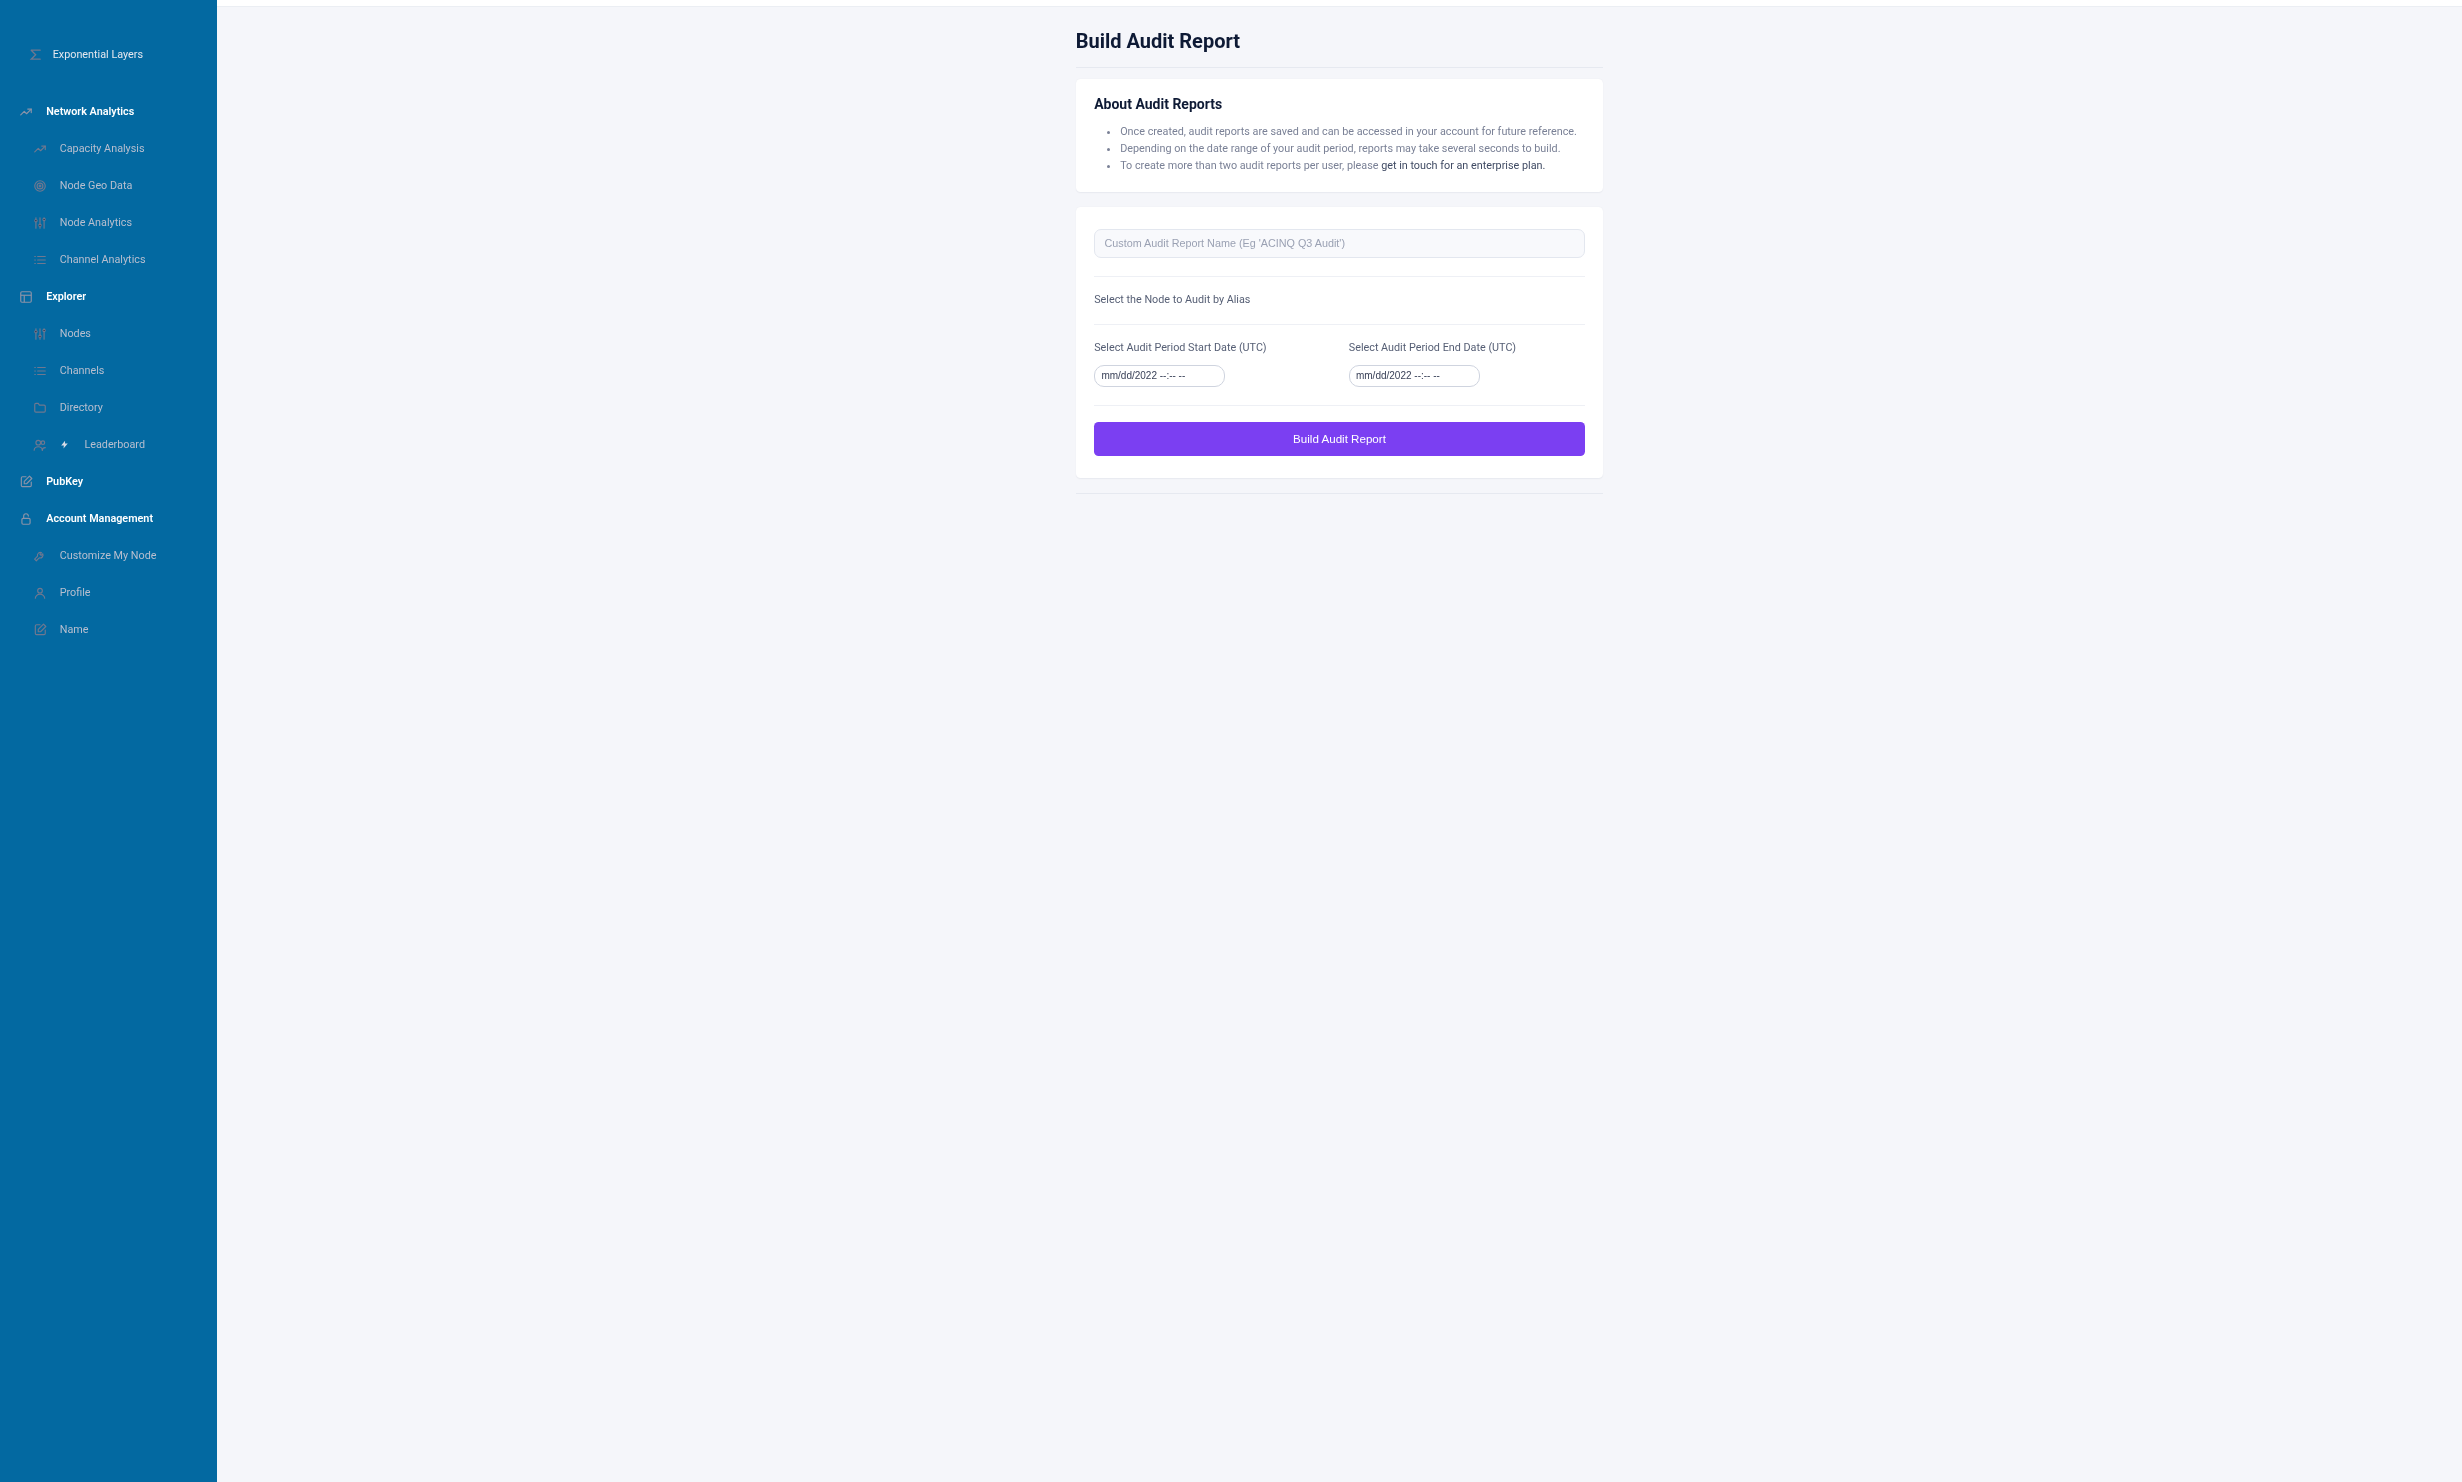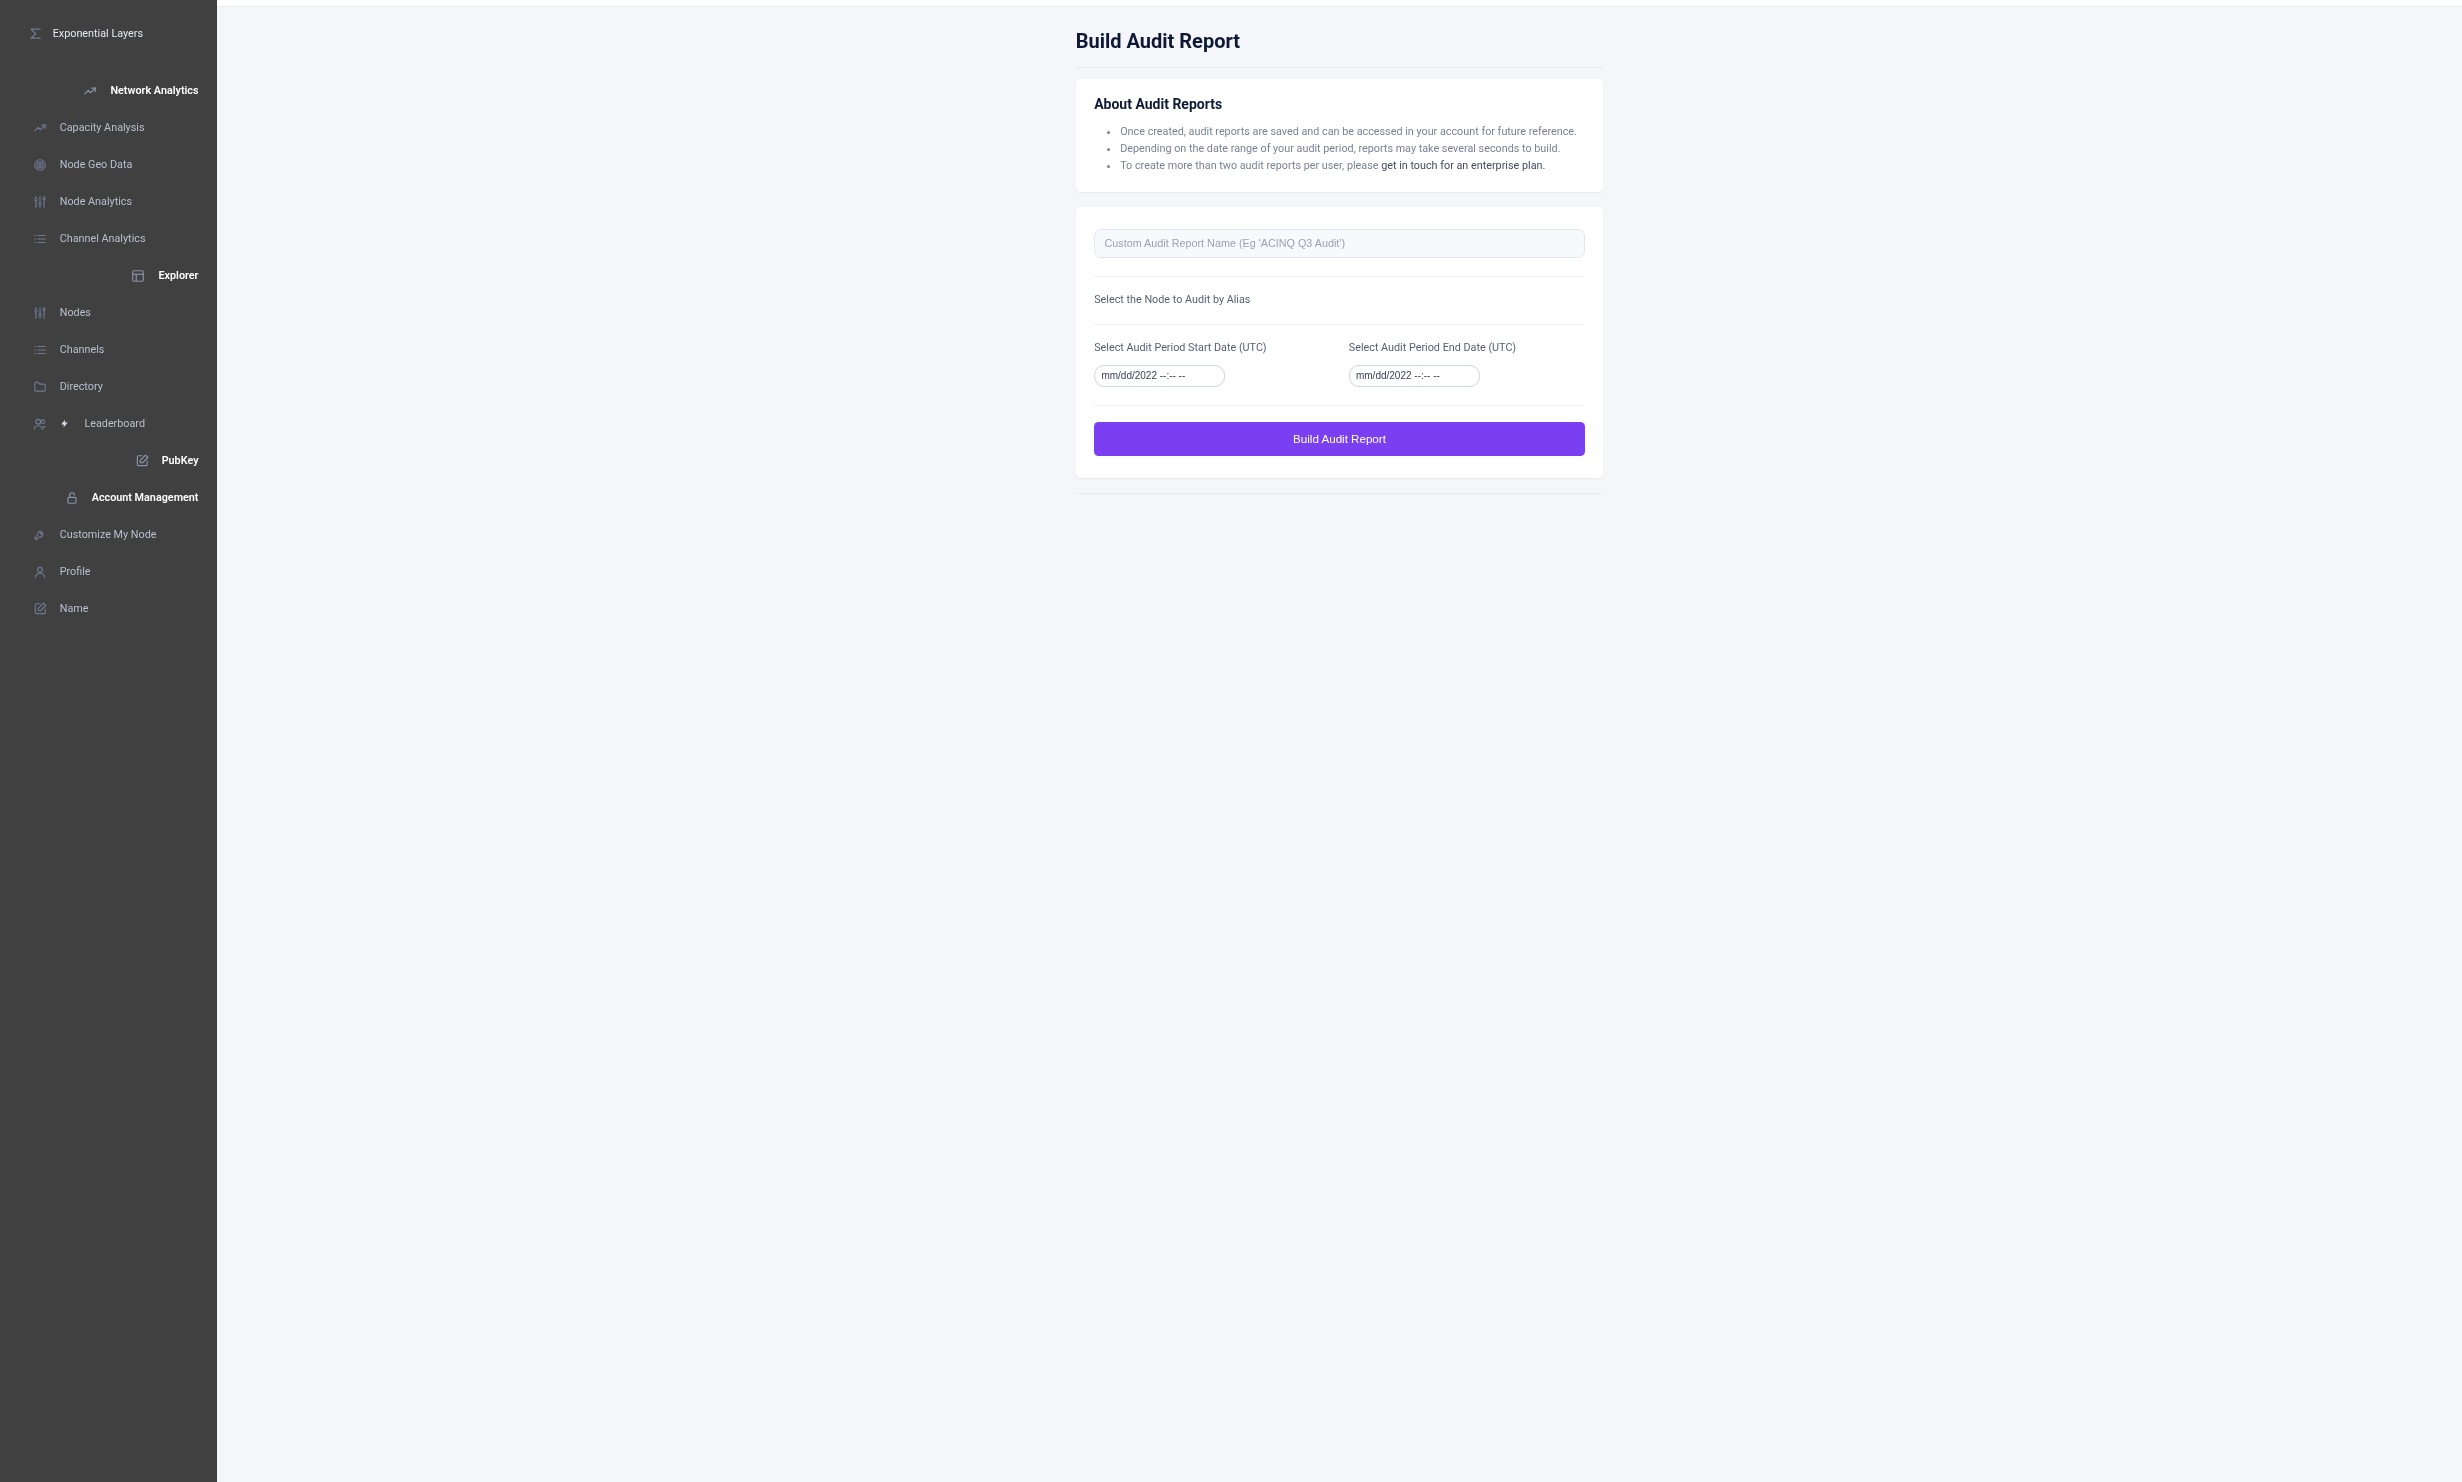--- a/index.html
+++ b/index.html
@@ -7,23 +7,23 @@
     font-family: -apple-system, BlinkMacSystemFont, "Segoe UI", Roboto, "Helvetica Neue", Arial, sans-serif;
     background: #f5f6fa;
     color: #1a2138;
     display: flex;
     min-height: 100vh;
   }
   
   .sidebar {
     width: 217px;
     min-width: 217px;
-    background: #404040;
+    background: #0369a1;
     color: #e6e8ef;
-    padding-top: 14px;
+    padding-top: 35px;
     padding-bottom: 31px;
   }
   .brand {
     display: flex;
     align-items: center;
     gap: 9.3px;
     padding: 12.3px 18.5px 31px 28px;
     color: #e6e8ef;
     font-size: 10.8px;
     cursor: pointer;
@@ -36,21 +36,20 @@
     align-items: center;
     gap: 12.3px;
     font-size: 10.8px;
     line-height: 1;
     cursor: pointer;
   }
   .nav-section-title {
     padding: 10.8px 18.5px 10.8px 18.5px;
     color: #ffffff;
     font-weight: 600;
-    justify-content: flex-end;
   }
   .nav-item {
     padding: 10.8px 18.5px 10.8px 32px;
     color: #b9bfcf;
     font-weight: 400;
   }
   .icon-slot {
     width: 15.4px;
     height: 15.4px;
     display: inline-flex;

